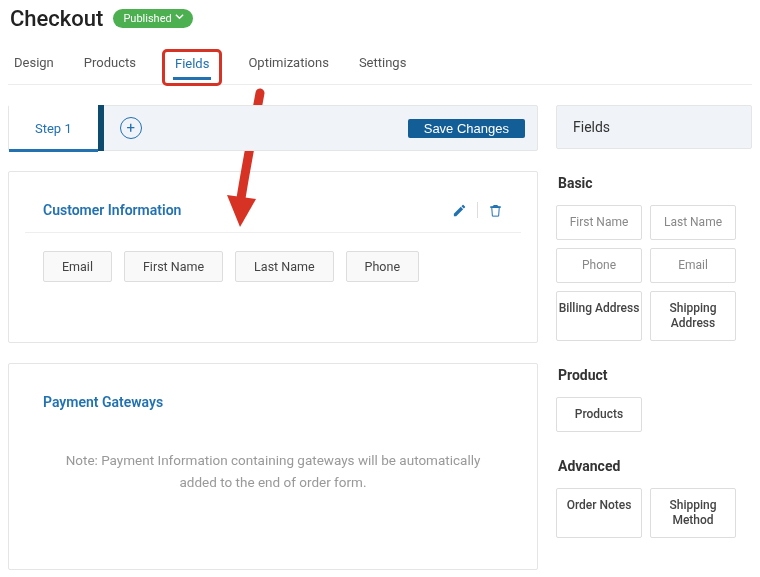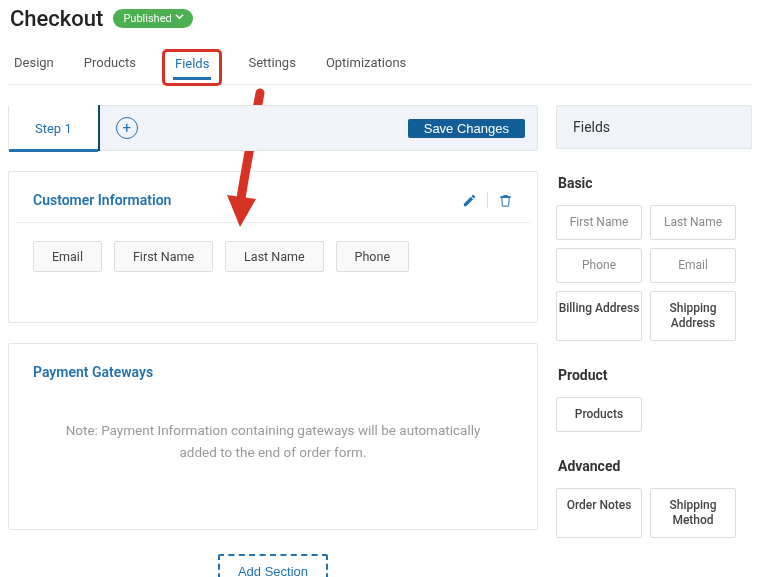--- a/index.html
+++ b/index.html
@@ -81,21 +81,21 @@
     height: 46px;
   }
   .step-tab {
     background: #fff;
     color: #2271b1;
     font-size: 13px;
     height: 46px;
     display: flex;
     align-items: center;
     padding: 0 26px;
-    border-right: 2px solid #0c4a6e;
+    border-right: 6px solid #0c4a6e;
     position: relative;
   }
   .step-tab::after{
     content:"";
     position:absolute;
     left:0; right:0; bottom:-1px;
     height:3px; background:#2271b1;
   }
   .add-step {
     width: 22px; height: 22px;
@@ -114,21 +114,21 @@
     border: none;
     font-size: 13px;
     padding: 2px 16px;
     border-radius: 2px;
     cursor: pointer;
   }
   .section-card {
     border: 1px solid #e5e5e5;
     border-radius: 2px;
     margin-top: 20px;
-    padding: 6px;
+    padding: 16px;
     min-height: 110px;
   }
   .section-header {
     display: flex;
     align-items: center;
     padding: 14px 18px;
     border-bottom: 1px solid #eee;
   }
   .section-title {
     color: #2271b1;
@@ -228,22 +228,22 @@
     <svg viewBox="0 0 10 10">
         <path d="M1 3 L5 7 L9 3" fill="none" stroke="#fff" stroke-width="1.6"></path>
       </svg>
   </span>
 </div>
 
 <div class="tabs-row">
   <div class="tab">Design</div>
   <div class="tab">Products</div>
   <div class="tab active-highlight">Fields</div>
+  <div class="tab">Optimizations</div>
   <div class="tab">Settings</div>
-  <div class="tab">Optimizations</div>
 </div>
 
 <div class="main-wrap">
 
   <svg class="red-arrow" width="50" height="160">
     <path d="M38 6 C 30 50, 22 90, 18 118" stroke="#d63324" stroke-width="9" fill="none" stroke-linecap="round"></path>
     <path d="M5 108 L18 140 L34 112 Z" fill="#d63324"></path>
   </svg>
 
   <div class="left-col">

